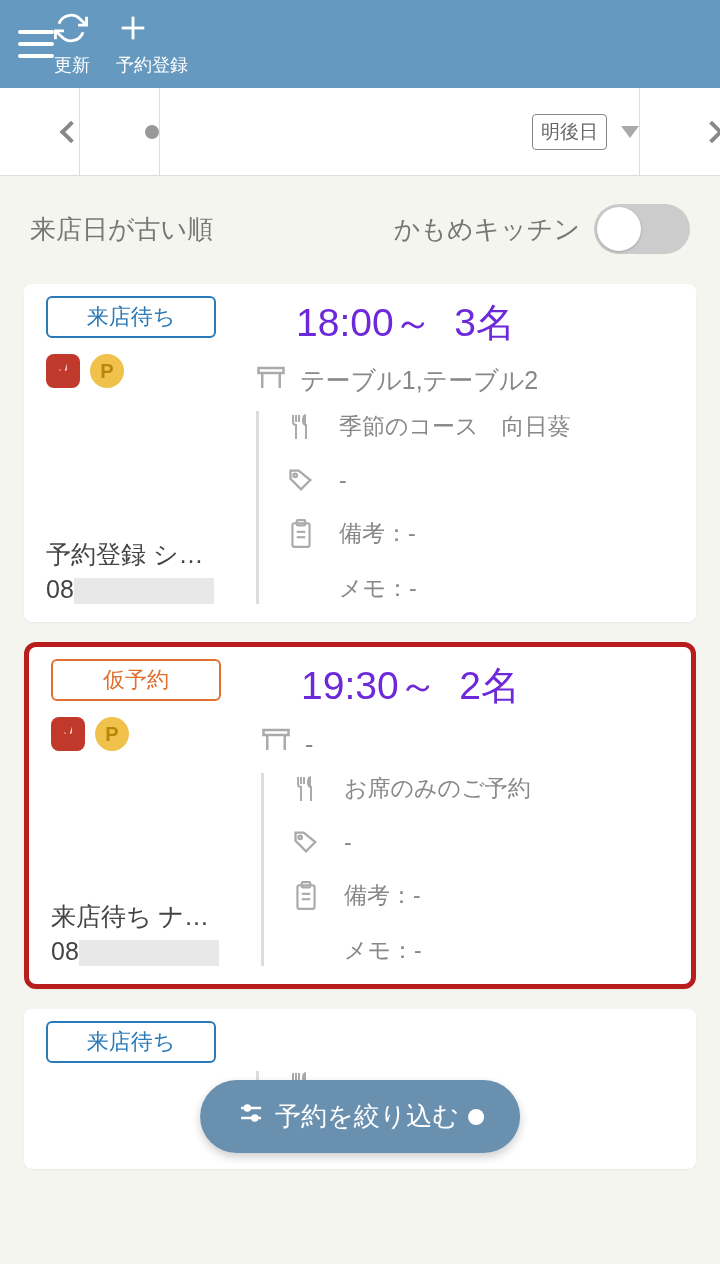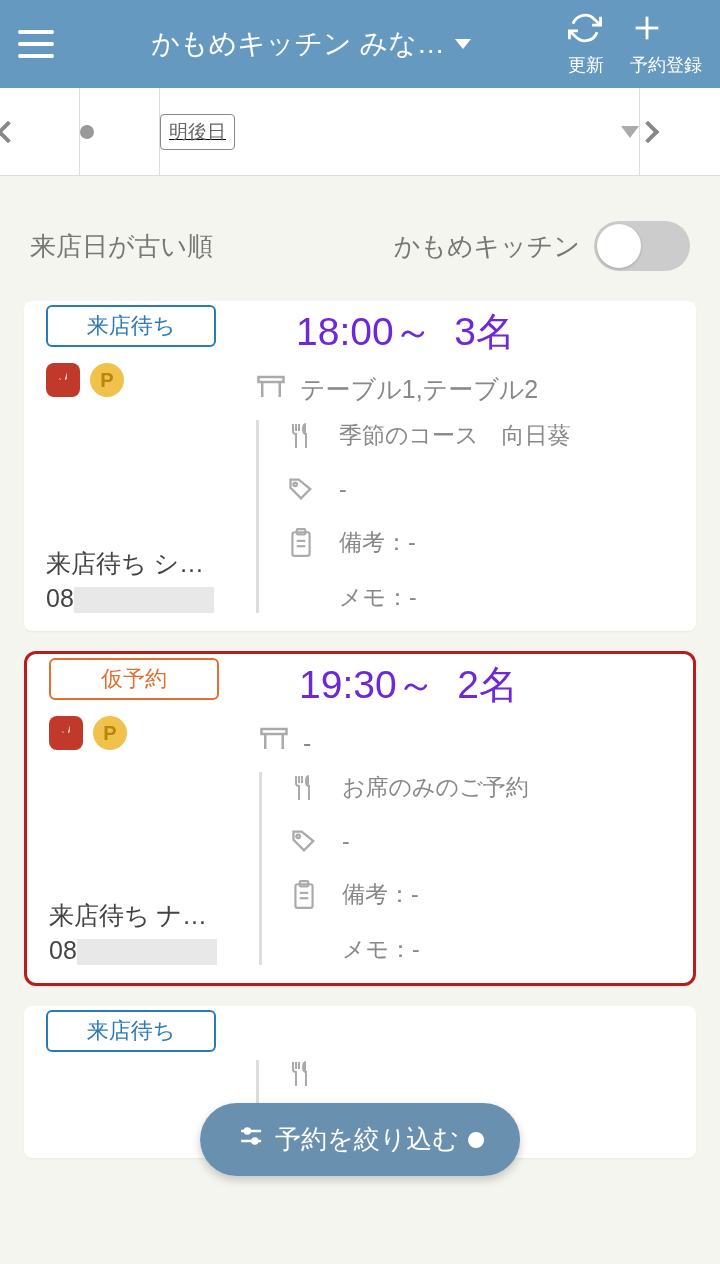--- a/index.html
+++ b/index.html
@@ -27,57 +27,57 @@
 .header-actions { display: flex; gap: 26px; }
 .header-action { display: flex; flex-direction: column; align-items: flex-start; gap: 3px; font-size: 18px; }
 .refresh-icon svg, .plus-icon svg { width: 34px; height: 34px; }
 
 .datebar {
   background: #fff;
   height: 88px;
   display: flex;
   border-bottom: 1px solid #ddd;
 }
-.datebar > div { border-right: 1px solid #ddd; display: flex; align-items: center; justify-content: space-between; text-decoration: underline; }
+.datebar > div { border-right: 1px solid #ddd; display: flex; align-items: center; justify-content: flex-end; }
 .nav-cell { width: 80px; }
 .dot-cell { width: 80px; }
 .dot { width: 14px; height: 14px; border-radius: 50%; background: #999; }
 .date-cell { flex: 1; gap: 14px; }
 .date-badge { border: 1px solid #888; color: #666; font-size: 19px; padding: 4px 8px; border-radius: 4px; }
 .date-text { font-size: 30px; color: #444; letter-spacing: 1px; }
 .date-caret { width: 0; height: 0; border-left: 9px solid transparent; border-right: 9px solid transparent; border-top: 12px solid #aaa; }
 .nav-cell:last-child { border-right: none; }
 .chevron { width: 16px; height: 16px; border: solid #888; border-width: 0 4px 4px 0; padding: 6px; }
 .chevron.left { transform: rotate(135deg); }
 .chevron.right { transform: rotate(-45deg); }
 
 .filters {
   display: flex;
   justify-content: space-between;
   align-items: center;
-  padding: 45px 30px 30px 30px;
+  padding: 28px 30px 30px 30px;
 }
 .sort-label { color: #777; font-size: 26px; }
 .cancel-wrap { display: flex; align-items: center; gap: 14px; }
 .cancel-label { color: #777; font-size: 26px; }
 .toggle { width: 96px; height: 50px; background: #ccc; border-radius: 25px; position: relative; }
 .toggle-knob { width: 44px; height: 44px; background: #fff; border-radius: 50%; position: absolute; top: 3px; left: 3px; box-shadow: 0 1px 3px rgba(0,0,0,0.2); }
 
 .cards { padding: 0 24px; }
 .card {
   background: #fff;
   border-radius: 8px;
   margin-bottom: 20px;
-  padding: 4px 22px 18px 22px;
+  padding: 12px 22px 18px 22px;
   box-shadow: 0 1px 2px rgba(0,0,0,0.05);
   display: flex;
   gap: 20px;
 }
 .card.highlight {
-  border: 3px solid #b91c1c;
+  border: 5px solid #b91c1c;
   border-radius: 12px;
 }
 .card-left { width: 190px; flex-shrink: 0; display: flex; flex-direction: column; }
 .status-badge {
   border: 2px solid;
   border-radius: 6px;
   padding: 4px 0;
   text-align: center;
   font-size: 22px;
   width: 170px;
@@ -96,21 +96,21 @@
 .card-right { flex: 1; }
 .time-row { font-size: 39px; color: #6d28d9; margin-bottom: 14px; margin-left: 40px; }
 .table-row { display: flex; align-items: flex-end; gap: 14px; color: #888; font-size: 25px; margin-bottom: 14px; }
 .detail-block { border-left: 3px solid #ddd; padding-left: 28px; display: flex; flex-direction: column; gap: 24px; }
 .detail-row { display: flex; align-items: center; gap: 24px; color: #888; font-size: 23px; }
 .detail-row .icon { width: 28px; flex-shrink: 0; display: flex; justify-content: center; }
 .detail-row svg { stroke: #aaa; fill: none; }
 
 .fab {
   position: absolute;
-  bottom: 88px;
+  bottom: 111px;
   left: 50%;
   transform: translateX(-50%);
   background: #6a90b0;
   color: #fff;
   padding: 18px 36px;
   border-radius: 40px;
   display: flex;
   align-items: center;
   gap: 9px;
   font-size: 26px;
@@ -119,24 +119,20 @@
 .fab-dot { width: 16px; height: 16px; background: #fff; border-radius: 50%; }
 </style>
 </head>
 <body>
 
 <div class="header">
   <div class="hamburger">
     <span></span>
       <span></span>
       <span></span>
-  </div>
-  <div class="title-wrap">
-    <span class="app-title">かもめキッチン みな…</span>
-    <span class="dropdown-caret"></span>
   </div>
   <div class="header-actions">
     <div class="header-action">
       <span class="refresh-icon">
         <svg viewBox="0 0 24 24" fill="none" stroke="#fff" stroke-width="2">
             <path d="M23 4v6h-6M1 20v-6h6"></path>
             <path d="M3.51 9a9 9 0 0114.85-3.36L23 10M1 14l4.64 4.36A9 9 0 0020.49 15"></path>
           </svg>
       </span>
       <span>更新</span>
@@ -185,21 +181,21 @@
       <div class="status-badge status-waiting">来店待ち</div>
       <div class="badges-row">
         <div class="badge-h">
             <svg width="18" height="18" viewBox="0 0 24 24" fill="#fff">
               <path d="M7 2v7M12 2v7M17 2v7c0 2-1 3-2.5 3M9.5 12C8 12 7 11 7 9M12 12v10M7 22h10"></path>
             </svg>
           </div>
         <div class="badge-p">P</div>
       </div>
       <div class="spacer"></div>
-      <div class="cust-name">来店待ち シ…</div>
+      <div class="cust-name">予約登録 シ…</div>
       <div class="cust-phone">08<span class="redacted"></span></div>
     </div>
     <div class="card-right">
       <div class="time-row">18:00～&nbsp;&nbsp;3名</div>
       <div class="table-row">
           <span><svg width="30" height="26" viewBox="0 0 24 20" stroke="#aaa" stroke-width="2" fill="none">
               <rect x="2" y="2" width="20" height="4"></rect>
               <line x1="5" y1="6" x2="5" y2="18"></line>
               <line x1="19" y1="6" x2="19" y2="18"></line>
             </svg></span>

